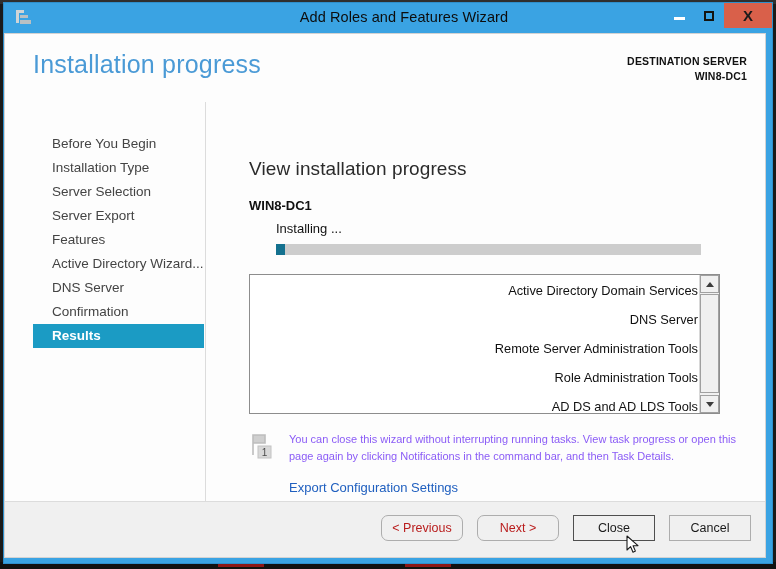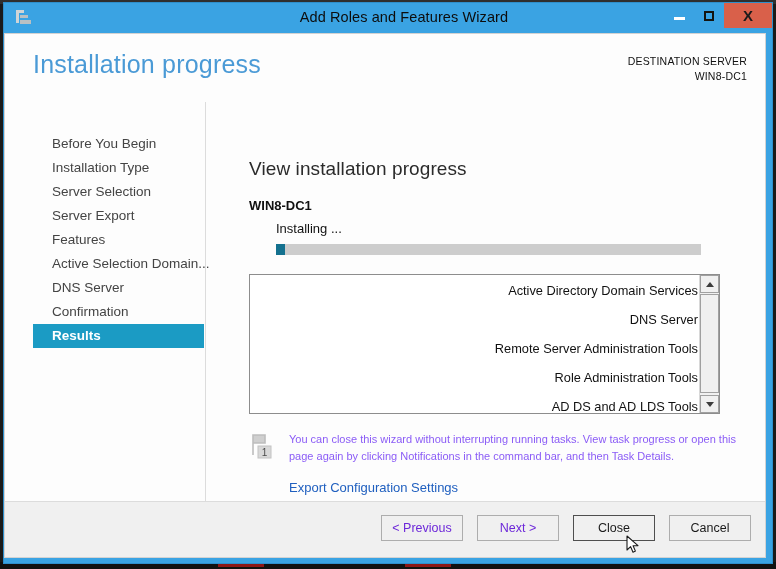--- a/index.html
+++ b/index.html
@@ -128,21 +128,21 @@
     font-size: 25px;
     color: #4a9ad6;
     font-weight: 300;
     letter-spacing: .2px;
   }
   .dest-block {
     position: absolute;
     right: 18px; top: 20px;
     text-align: right;
     font-size: 10.5px;
-    font-weight: normal;
+    font-weight: bold;
     color: #111;
     line-height: 15px;
     letter-spacing: .2px;
   }
 
   
   .body-area {
     position: absolute;
     left: 0; top: 68px;
     right: 0;
@@ -339,21 +339,21 @@
     border: 1px solid #adadad;
     box-sizing: border-box;
     font-size: 12.5px;
     color: #1a1a1a;
     font-family: "Liberation Sans", sans-serif;
     cursor: default;
     display: flex;
     align-items: center;
     justify-content: center;
   }
-  .btn.disabled { color: #6d28d9; }
+  .btn.disabled { color: #b91c1c; border-radius: 7px; }
   .btn.focused {
     border: 1px solid #4f4f4f;
     box-shadow: inset 0 0 0 1px #f0f0f0;
     text-align: right;
   }
 
   
   .cursor {
     position: absolute;
     left: 626px; top: 535px;
@@ -408,21 +408,21 @@
 
     <div class="body-area">
       <div class="divider"></div>
 
       <div class="sidebar">
         <div class="nav-item">Before You Begin</div>
         <div class="nav-item">Installation Type</div>
         <div class="nav-item">Server Selection</div>
         <div class="nav-item">Server Export</div>
         <div class="nav-item">Features</div>
-        <div class="nav-item">Active Selection Domain...</div>
+        <div class="nav-item">Active Directory Wizard...</div>
         <div class="nav-item">DNS Server</div>
         <div class="nav-item">Confirmation</div>
         <div class="nav-item active">Results</div>
       </div>
 
       <div class="content">
         <div class="content-heading">View installation progress</div>
         <div class="server-name">WIN8-DC1</div>
         <div class="status-text">Installing ...</div>
 

